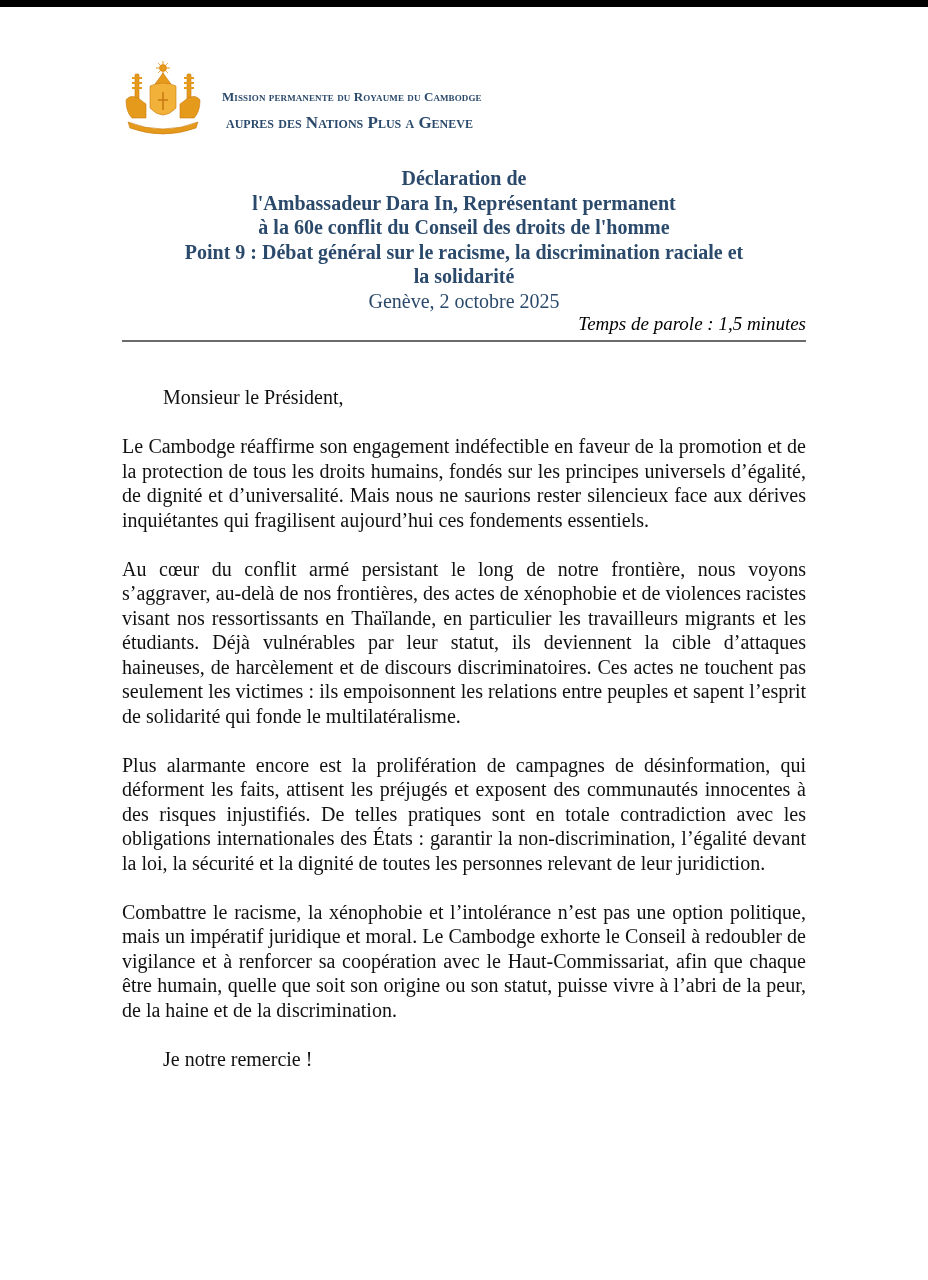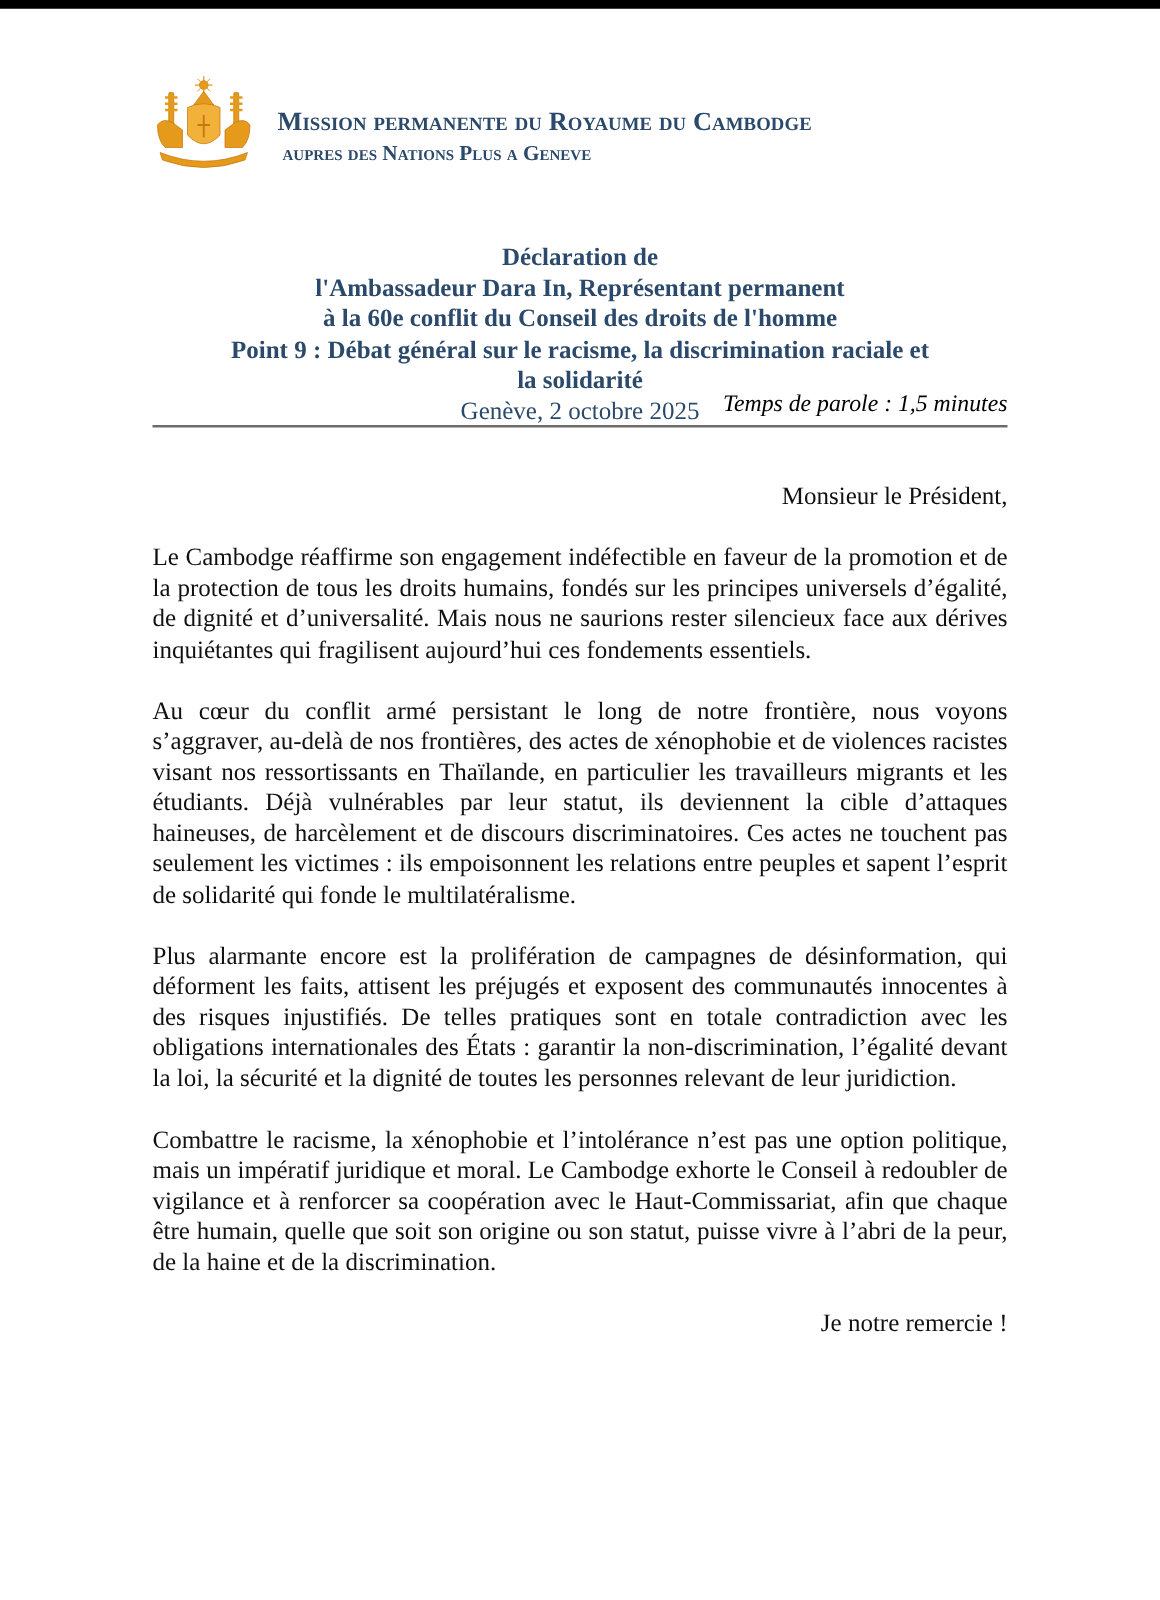--- a/index.html
+++ b/index.html
@@ -3,39 +3,39 @@
 <meta charset="utf-8">
 <style>
   html, body { margin: 0; padding: 0; }
   body {
     width: 928px; height: 1280px; background: #ffffff; position: relative; overflow: hidden;
     font-family: "DejaVu Serif", "Liberation Serif", serif;
   }
   .topbar { position: absolute; left: 0; top: 0; width: 928px; height: 7px; background: #000; }
   .emblem { position: absolute; left: 122px; top: 60px; width: 82px; height: 78px; }
   .mission { position: absolute; left: 222px; top: 84px; color: #2b4a6b; font-family: "Liberation Serif", serif; font-weight: bold; }
-  .mission .l1 { font-size: 21px; font-variant: small-caps; letter-spacing: 0.1px; line-height: 26px; }
+  .mission .l1 { font-size: 13px; font-variant: small-caps; letter-spacing: 0.1px; line-height: 26px; }
   .mission .l2 { font-size: 17px; font-variant: small-caps; line-height: 26px; margin-left: 4px; }
   .title-block {
     position: absolute; left: 122px; width: 684px; top: 166px; text-align: center;
-    font-family: "Liberation Serif", serif; color: #2b4a6b; font-size: 20px; line-height: 24.5px; margin-top: 28px;
+    font-family: "Liberation Serif", serif; color: #2b4a6b; font-size: 20px; line-height: 24.5px;
   }
   .title-block .bold { font-weight: bold; }
   .title-block .date { font-weight: normal; }
   .speaking-time {
     position: absolute; right: 122px; top: 313px; font-family: "Liberation Serif", serif;
     font-style: italic; font-size: 19px; color: #000000;
   }
   .rule { position: absolute; left: 122px; top: 340px; width: 684px; height: 1.5px; background: #6b6b6b; }
   .body-text {
     position: absolute; left: 122px; top: 385px; width: 684px;
     font-family: "Liberation Serif", serif; font-size: 20px; line-height: 24.5px; color: #111;
   }
   .body-text p { margin: 0 0 24.5px 0; text-align: justify; }
-  .body-text p.salutation, .body-text p.closing { text-align: right; }
+  .body-text p.salutation, .body-text p.closing { text-align: left; margin-left: 41px; }
 </style>
 </head>
 <body>
 
 <div class="topbar"></div>
 
 <svg class="emblem" viewBox="0 0 82 78">
   <g fill="#e59a1c" stroke="#c7780f" stroke-width="0.6">
 
     <g>

